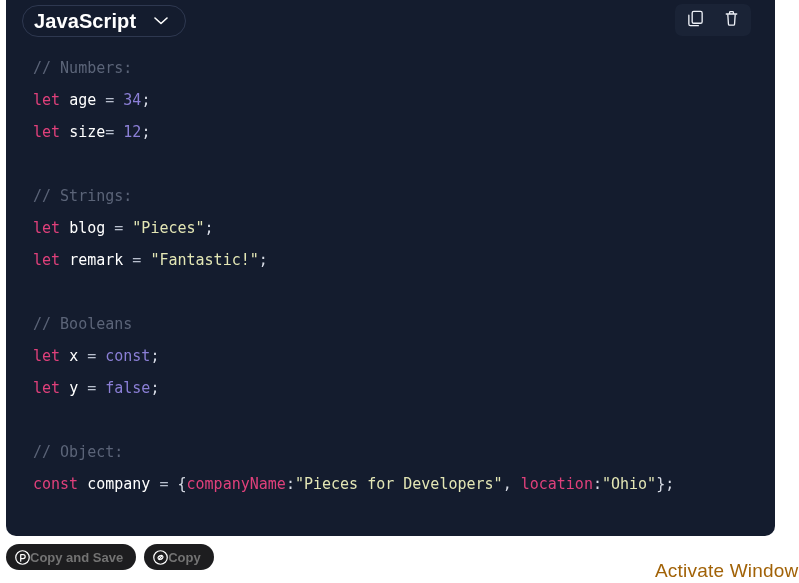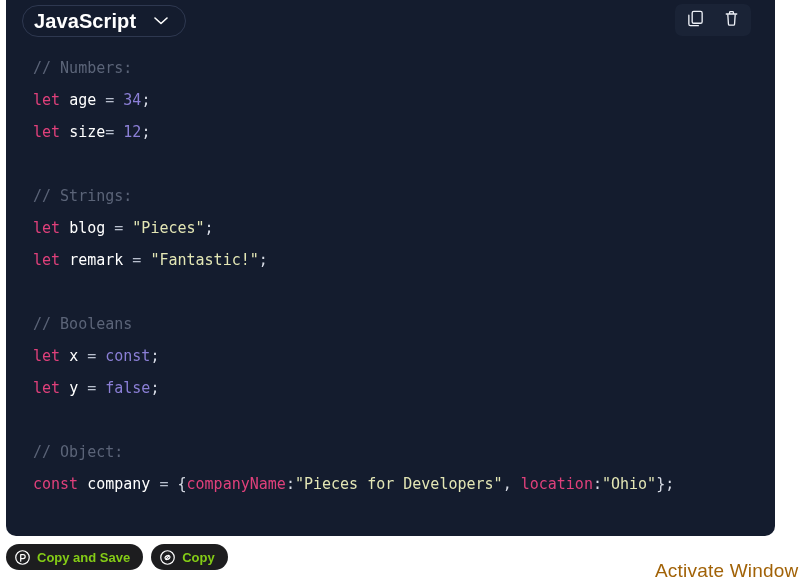--- a/index.html
+++ b/index.html
@@ -125,26 +125,25 @@
     position: absolute;
     left: 6px;
     top: 544px;
     display: flex;
     align-items: center;
     gap: 8px;
   }
   .pill-btn {
     display: flex;
     align-items: center;
-    gap: 7px;
     height: 26px;
     padding: 0 13px 0 9px;
     border-radius: 13px;
     background: #1d1d1f;
-    color: #84cc16;
+    color: #737373;
     font-size: 13px;
     font-weight: bold;
     cursor: pointer;
     border: none;
     font-family: "Liberation Sans", sans-serif;
     white-space: nowrap;
   }
   .pill-btn .glyph { display: block; line-height: 0; }
 
   

